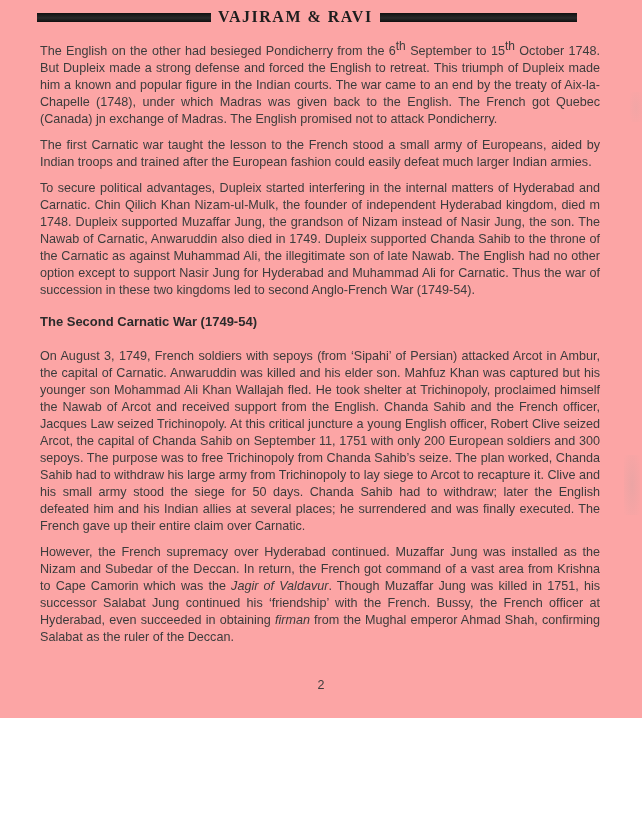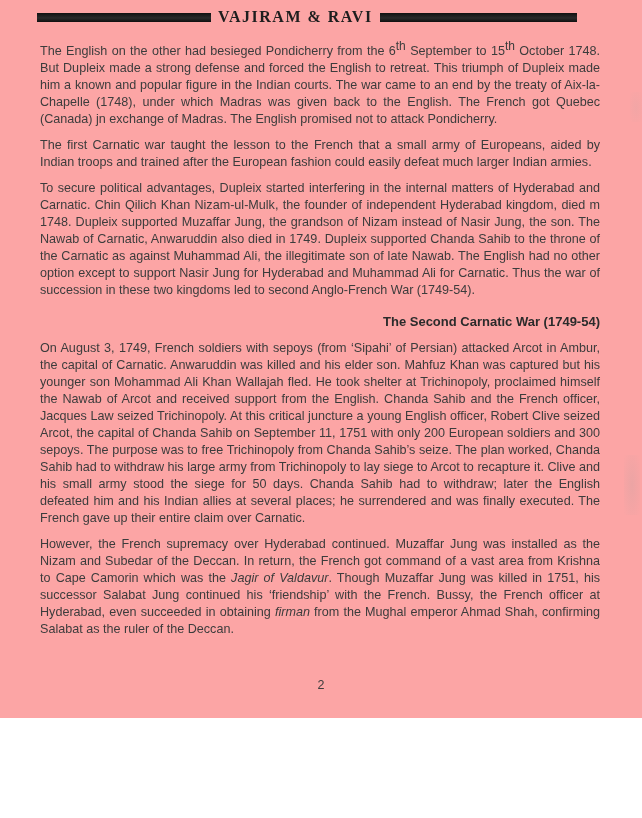--- a/index.html
+++ b/index.html
@@ -50,26 +50,26 @@
     text-align: justify;
     color: #3c3c3c;
   }
   .para sup {
     font-size: 12px;
     line-height: 0;
     vertical-align: super;
   }
   .para i { }
   .heading {
-    margin: 14px 0 10px 0;
+    margin: 14px 0 18px 0;
     font-size: 13px;
     line-height: 17px;
     font-weight: 700;
     color: #2b2b2b;
-    text-align: right;
+    text-align: left;
   }
   .footer {
     position: absolute;
     left: 0;
     right: 0;
     bottom: 26px;
     text-align: center;
     font-size: 12.5px;
     color: #3c3c3c;
   }
@@ -95,21 +95,21 @@
 <div class="page">
 
   <div class="header">
     <div class="rule rule-left"></div>
     <div class="brand">VAJIRAM &amp; RAVI</div>
     <div class="rule rule-right"></div>
   </div>
 
   <div class="content">
       <p class="para"><span>The English on the other had besieged Pondicherry from the 6</span><sup>th</sup><span> September to 15</span><sup>th</sup><span> October 1748. But Dupleix made a strong defense and forced the English to retreat. This triumph of Dupleix made him a known and popular figure in the Indian courts. The war came to an end by the treaty of Aix-la-Chapelle (1748), under which Madras was given back to the English. The French got Quebec (Canada) jn exchange of Madras. The English promised not to attack Pondicherry.</span></p>
-      <p class="para"><span>The first Carnatic war taught the lesson to the French that a small army of Europeans, aided by Indian troops and trained after the European fashion could easily defeat much larger Indian armies.</span></p>
+      <p class="para"><span>The first Carnatic war taught the lesson to the French stood a small army of Europeans, aided by Indian troops and trained after the European fashion could easily defeat much larger Indian armies.</span></p>
       <p class="para"><span>To secure political advantages, Dupleix started interfering in the internal matters of Hyderabad and Carnatic. Chin Qilich Khan Nizam-ul-Mulk, the founder of independent Hyderabad kingdom, died m 1748. Dupleix supported Muzaffar Jung, the grandson of Nizam instead of Nasir Jung, the son. The Nawab of Carnatic, Anwaruddin also died in 1749. Dupleix supported Chanda Sahib to the throne of the Carnatic as against Muhammad Ali, the illegitimate son of late Nawab. The English had no other option except to support Nasir Jung for Hyderabad and Muhammad Ali for Carnatic. Thus the war of succession in these two kingdoms led to second Anglo-French War (1749-54).</span></p>
       <h2 class="heading"><span>The Second Carnatic War (1749-54)</span></h2>
       <p class="para"><span>On August 3, 1749, French soldiers with sepoys (from ‘Sipahi’ of Persian) attacked Arcot in Ambur, the capital of Carnatic. Anwaruddin was killed and his elder son. Mahfuz Khan was captured but his younger son Mohammad Ali Khan Wallajah fled. He took shelter at Trichinopoly, proclaimed himself the Nawab of Arcot and received support from the English. Chanda Sahib and the French officer, Jacques Law seized Trichinopoly. At this critical juncture a young English officer, Robert Clive seized Arcot, the capital of Chanda Sahib on September 11, 1751 with only 200 European soldiers and 300 sepoys. The purpose was to free Trichinopoly from Chanda Sahib’s seize. The plan worked, Chanda Sahib had to withdraw his large army from Trichinopoly to lay siege to Arcot to recapture it. Clive and his small army stood the siege for 50 days. Chanda Sahib had to withdraw; later the English defeated him and his Indian allies at several places; he surrendered and was finally executed. The French gave up their entire claim over Carnatic.</span></p>
       <p class="para"><span>However, the French supremacy over Hyderabad continued. Muzaffar Jung was installed as the Nizam and Subedar of the Deccan. In return, the French got command of a vast area from Krishna to Cape Camorin which was the </span><i>Jagir of Valdavur</i><span>. Though Muzaffar Jung was killed in 1751, his successor Salabat Jung continued his ‘friendship’ with the French. Bussy, the French officer at Hyderabad, even succeeded in obtaining </span><i>firman</i><span> from the Mughal emperor Ahmad Shah, confirming Salabat as the ruler of the Deccan.</span></p>
     </div>
 
   <div class="footer">2</div>
 
   <div class="smudge-a"></div>
   <div class="smudge-b"></div>

